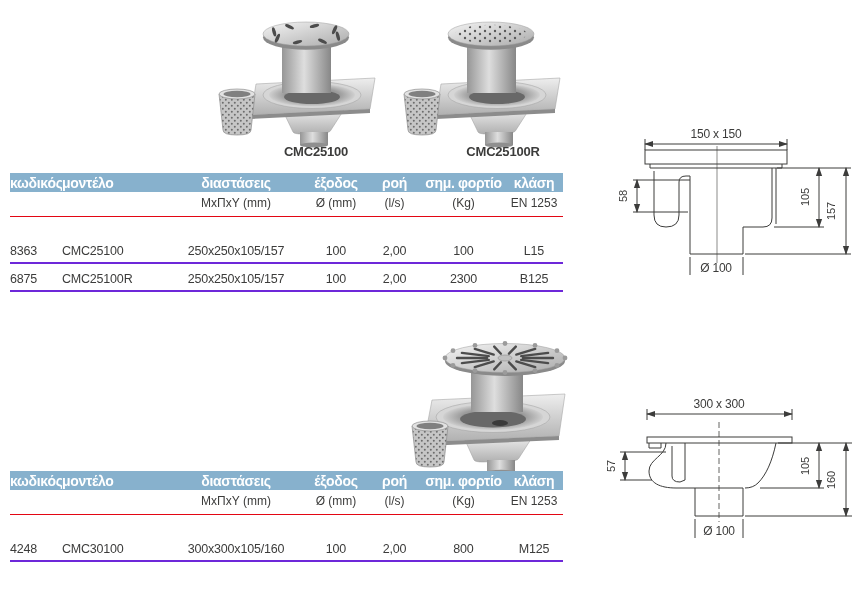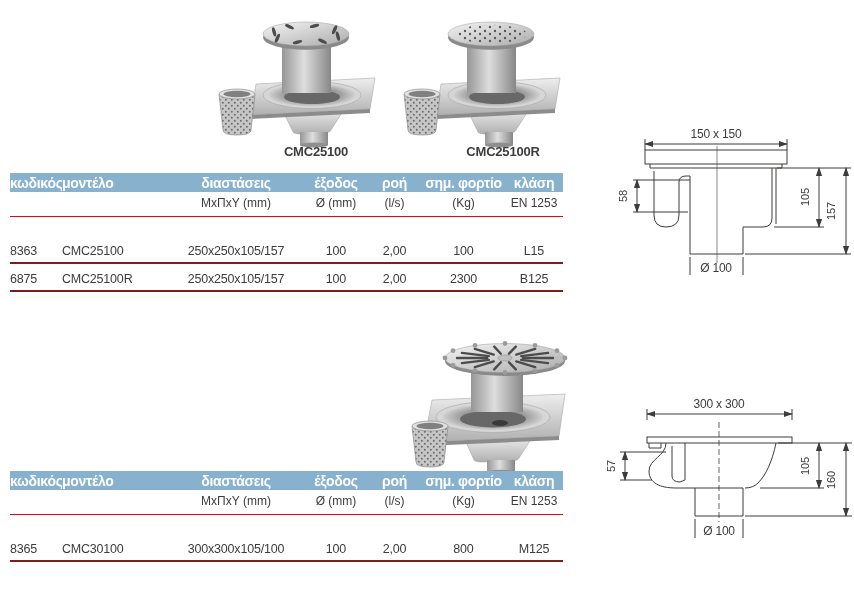--- a/index.html
+++ b/index.html
@@ -6,21 +6,21 @@
   .page{position:relative;width:854px;height:598px;background:#ffffff;overflow:hidden;
         font-family:"Liberation Sans",sans-serif;color:#3c3c3b;}
   .abs{position:absolute;}
   .plabel{position:absolute;text-align:center;font-size:13px;font-weight:bold;letter-spacing:-0.2px;color:#3c3c3b;}
   
   .spec{position:absolute;border-collapse:collapse;table-layout:fixed;width:553px;}
   .spec th,.spec td{padding:0;text-align:center;white-space:nowrap;overflow:hidden;}
   .head th{background:#87b1cd;color:#ffffff;font-size:14px;font-weight:bold;height:19px;letter-spacing:-0.3px;}
   .sub td{font-size:12px;color:#3c3c3b;height:21px;vertical-align:middle;padding-bottom:3px;border-bottom:1.8px solid #e30613;}
   .gap td{height:19px;border:none;}
-  .row td{font-size:12.5px;height:22px;vertical-align:bottom;padding-bottom:4px;border-bottom:2px solid #7f1d1d;letter-spacing:-0.2px;}
+  .row td{font-size:12.5px;height:22px;vertical-align:bottom;padding-bottom:4px;border-bottom:2px solid #6d28d9;letter-spacing:-0.2px;}
   .l{text-align:left !important;}
   .p4{padding-left:4px;} .p22{padding-left:22px;} .p3{padding-left:3px;} .p10{padding-left:10px;}
   
   .draw path,.draw line,.draw rect{fill:none;stroke:#3c3c3b;stroke-width:1;}
   .draw .thin{stroke-width:0.6;}
   .draw .dash{stroke-width:0.8;stroke-dasharray:6 3;}
   .draw text{fill:#3c3c3b;stroke:none;font-size:11px;font-family:"Liberation Sans",sans-serif;letter-spacing:-0.2px;}
   .draw .big{font-size:12px;}
 </style>
 </head>
@@ -352,23 +352,23 @@
         <td>(l/s)</td>
         <td>(Kg)</td>
         <td>EN 1253</td>
       </tr>
     </thead>
     <tbody>
       <tr class="gap">
           <td colspan="7"></td>
         </tr>
       <tr class="row">
-        <td class="l p3">8365</td>
+        <td class="l p3">4248</td>
         <td class="l p10">CMC30100</td>
-        <td>300x300x105/100</td>
+        <td>300x300x105/160</td>
         <td>100</td>
         <td>2,00</td>
         <td>800</td>
         <td>M125</td>
       </tr>
     </tbody>
   </table>
 
   <svg class="abs draw" style="left:600px;top:380px" width="254" height="180" viewBox="0 0 254 180">
     <defs>

